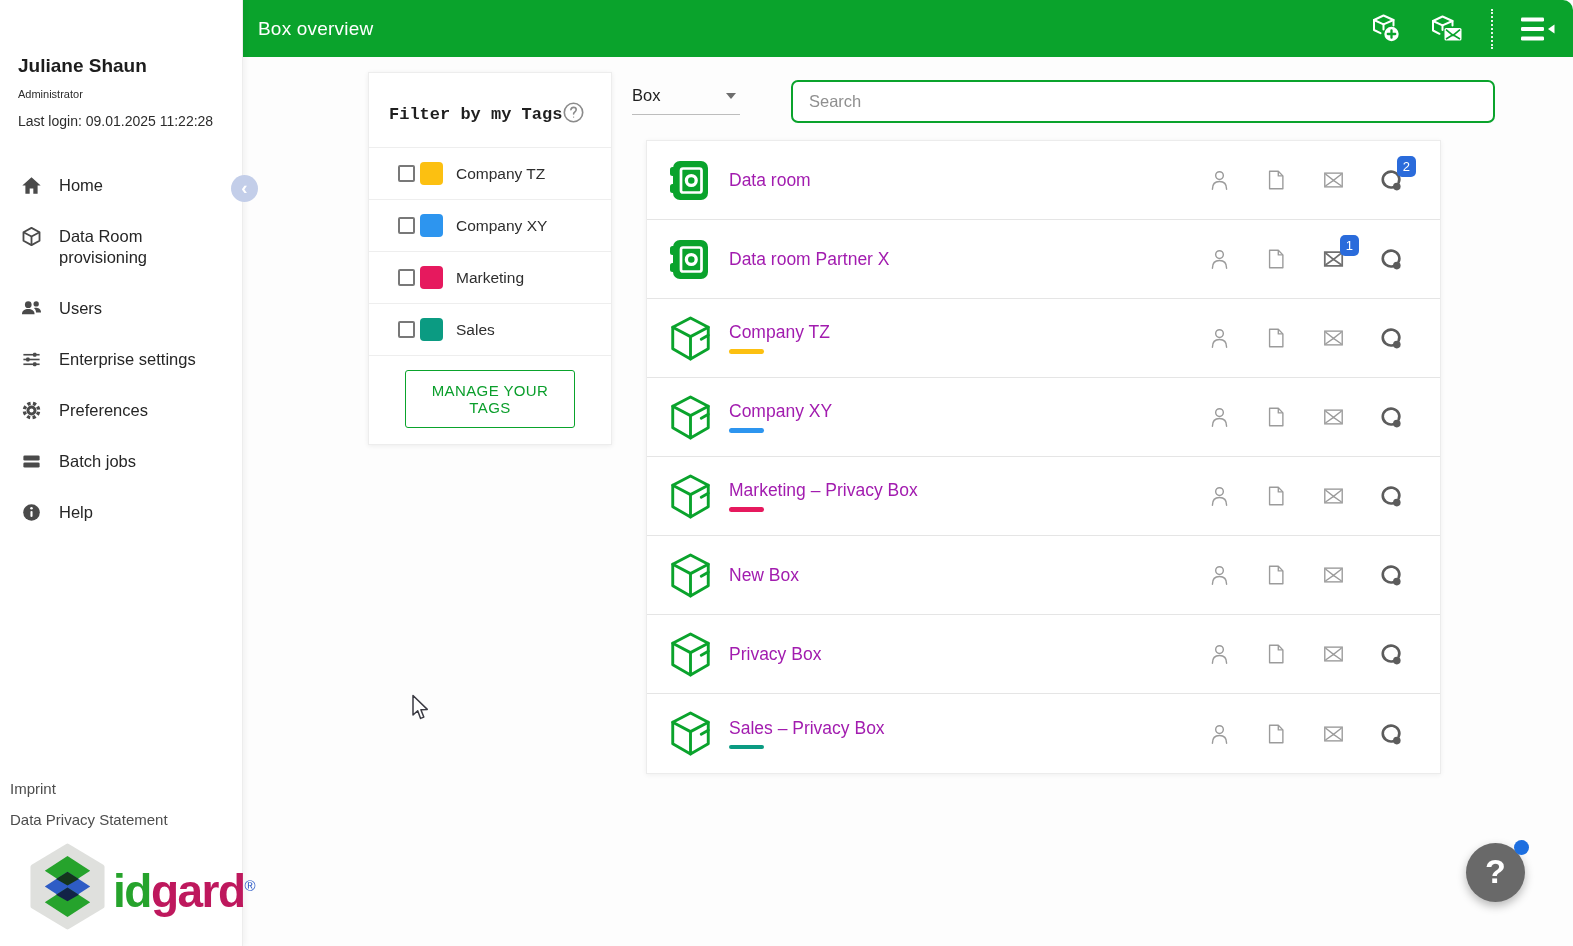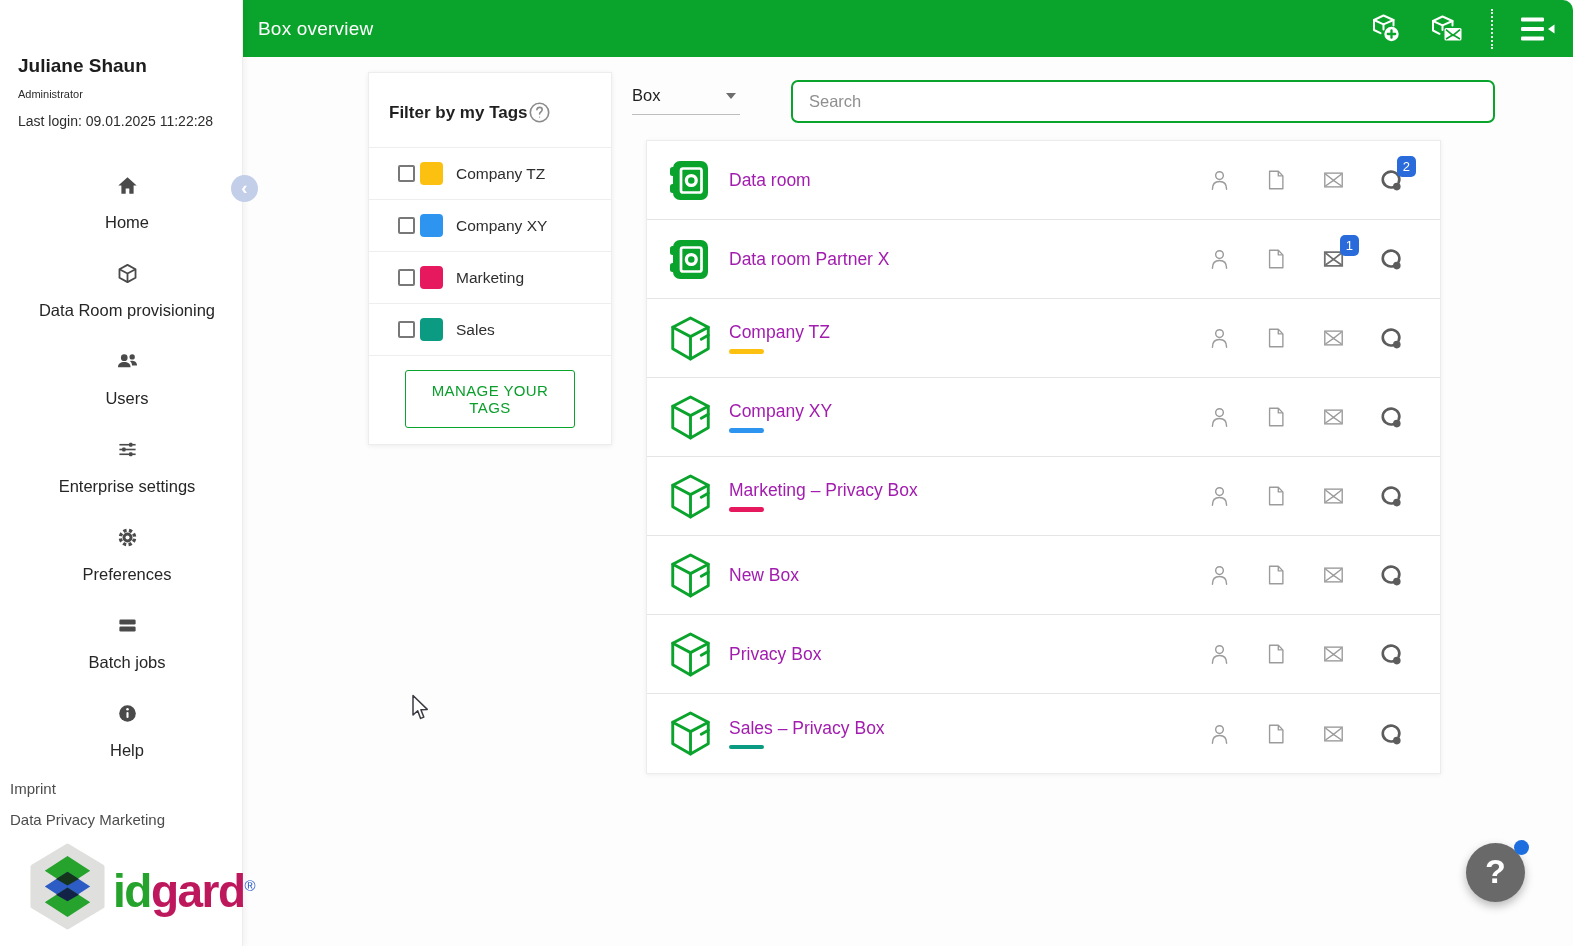--- a/index.html
+++ b/index.html
@@ -22,42 +22,42 @@
   .sidebar {
     position:absolute; left:0; top:0; width:243px; height:946px; background:#fff;
     border-right:1px solid #ededed; box-shadow:2px 0 6px rgba(0,0,0,.05); z-index:2;
   }
   .user-block { padding:55px 14px 0 18px; }
   .user-name { font-size:19px; font-weight:700; color:#1d1d1d; }
   .user-role { font-size:11px; color:#2c2c2c; margin-top:11px; }
   .user-login { font-size:14px; color:#2c2c2c; margin-top:13px; }
   .nav { margin-top:31px; }
   .nav-item {
-    display:flex; align-items:center; gap:16px; padding:15px 8px 15px 20px;
-    font-size:16.5px; color:#262626; line-height:21px; cursor:pointer;flex-direction:column;
+    display:flex; align-items:flex-start; gap:16px; padding:15px 8px 15px 20px;
+    font-size:16.5px; color:#262626; line-height:21px; cursor:pointer;
   }
   .nav-item .nico { width:23px; flex-shrink:0; display:flex; justify-content:center; }
   .sidebar-footer { position:absolute; left:4px; bottom:12px; width:230px; }
   .footer-link { font-size:15px; color:#4d4d4d; padding:7px 6px; cursor:pointer; }
   .logo { display:flex; align-items:flex-start; margin:8px 0 0 24px; }
   .logo-text { font-size:46px; font-weight:700; letter-spacing:-1.5px; line-height:86px; margin-left:6px; }
   .logo-green { color:#26A32C; }
   .logo-blue { color:#be185d; }
   .logo-reg { font-size:15px; color:#2B5AC7; vertical-align:super; font-weight:400; letter-spacing:0; }
   .collapse-btn {
     position:absolute; left:231px; top:175px; width:27px; height:27px; border-radius:50%;
     background:#C3CEE9; color:#fff; z-index:3; display:flex; align-items:center; justify-content:center;
     font-size:19px; font-weight:700; cursor:pointer; line-height:1; padding-bottom:2px;
   }
   
   .filter-card {
     position:absolute; left:368px; top:72px; width:244px; background:#fff;
     border:1px solid #ededed; box-shadow:0 1px 5px rgba(0,0,0,.07);
   }
-  .filter-header { display:flex; align-items:center; padding:28px 18px 23px 20px; }
+  .filter-header { display:flex; align-items:flex-end; padding:28px 18px 23px 20px;font-family:Liberation Mono, monospace; }
   .filter-title { font-size:17px; font-weight:700; color:#1f1f1f; }
   .tag-row { display:flex; align-items:center; height:52px; border-top:1px solid #eee; padding-left:29px; cursor:pointer; }
   .checkbox { width:17px; height:17px; border:2px solid #787878; border-radius:2px; background:#fff; flex-shrink:0; }
   .swatch { width:23px; height:23px; border-radius:4px; margin-left:5px; flex-shrink:0; }
   .tag-label { margin-left:13px; font-size:15.5px; color:#2e2e2e; }
   .manage-row { border-top:1px solid #eee; padding:14px 0 16px; text-align:center; }
   .manage-btn {
     width:170px; padding:11px 6px; background:#fff; border:1px solid #0AA32C; border-radius:3px;
     color:#0A9E2B; font-size:15px; letter-spacing:.4px; font-family:inherit; cursor:pointer;
   }
@@ -186,21 +186,21 @@
             <rect x="9.9" y="9.4" width="2.2" height="6.3" rx="1.1" fill="#fff"></rect>
             <circle cx="11" cy="6.6" r="1.35" fill="#fff"></circle>
           </svg>
         </span>
                  <span>Help</span>
       </div>
     </nav>
   <div class="sidebar-footer">
     <div id="footer-links">
         <div class="footer-link">Imprint</div>
-        <div class="footer-link">Data Privacy Marketing</div>
+        <div class="footer-link">Data Privacy Statement</div>
       </div>
     <div class="logo">
       <span>
         <svg width="79" height="87" viewBox="0 0 80 88">
           <path d="M40 3 L75 24 L75 64 L40 85 L5 64 L5 24 Z" fill="#DFE0DD" stroke="#DFE0DD" stroke-width="5" stroke-linejoin="round"></path>
           <path d="M40 13 L63 28 L40 43 L17 28 Z" fill="#26A32C"></path>
           <path d="M40 29 L63 44 L40 59 L17 44 Z" fill="#2E5CC5"></path>
           <path d="M40 29 L51.5 36.4 L40 43 L28.5 36.4 Z" fill="#14351C"></path>
           <path d="M40 45 L63 60 L40 75 L17 60 Z" fill="#26A32C"></path>
           <path d="M40 45 L51.5 52.4 L40 59 L28.5 52.4 Z" fill="#122347"></path>

